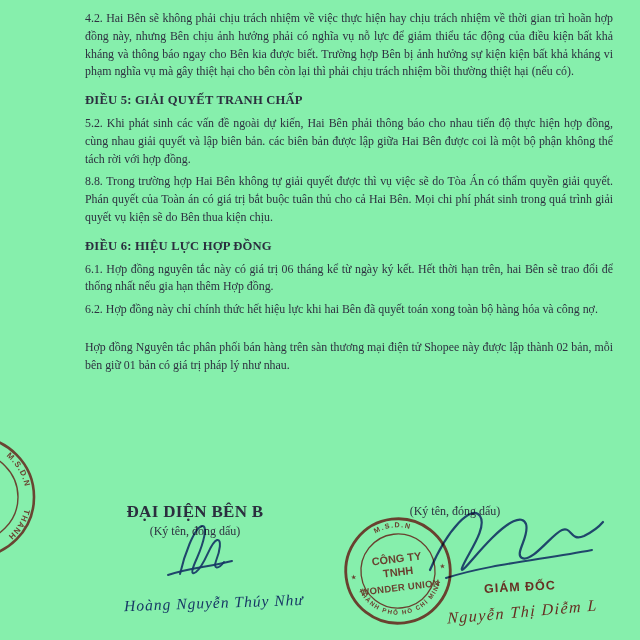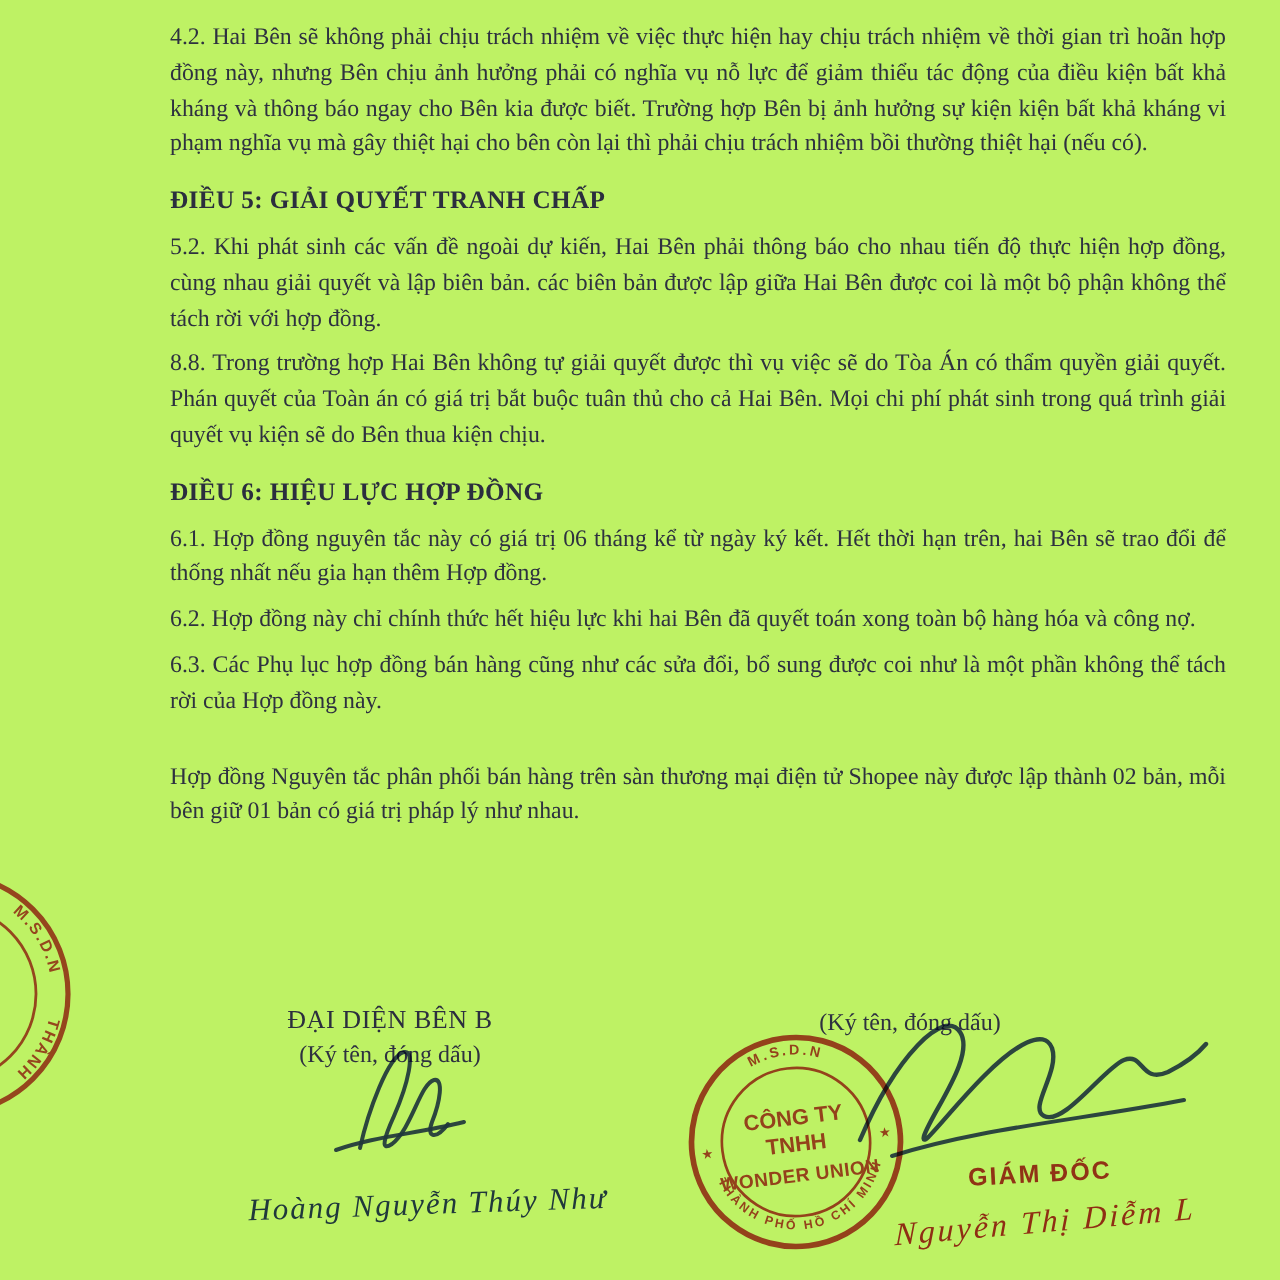--- a/index.html
+++ b/index.html
@@ -4,35 +4,35 @@
 <style>
   * { margin:0; padding:0; box-sizing:border-box; }
   html,body { width:640px; height:640px; }
   body {
     background:#ffffff;
     font-family:"Liberation Serif","DejaVu Serif",serif;
     color:#2e3140;
   }
   .page {
     position:relative; width:640px; height:640px;
-    background:#bef264; overflow:hidden;
+    background:#86efac; overflow:hidden;
   }
   .text-block {
     position:absolute; top:10px; left:85px; width:528px;
     font-size:11.9px; line-height:17.8px; text-align:justify;
   }
   .para { margin-bottom:5px; }
   .heading { font-weight:bold; font-size:12.6px; margin:11px 0 5px 0; letter-spacing:.2px; color:#2b2e3e; }
   .closing { margin-top:20px; }
 
   .sig-area { position:absolute; top:502px; left:0; width:640px; }
   .sig-col { position:absolute; width:230px; text-align:center; }
   .sig-col-b { left:80px; }
   .sig-col-a { left:340px; }
-  .sig-title { font-weight:normal; font-size:13px; letter-spacing:.3px; color:#2b2e3e; }
+  .sig-title { font-weight:bold; font-size:17px; letter-spacing:.3px; color:#2b2e3e; }
   .sig-note { font-size:12px; margin-top:2px; }
 
   .sig-b-svg { position:absolute; left:150px; top:518px; width:112px; height:68px; mix-blend-mode:multiply; }
   .sig-a-svg { position:absolute; left:420px; top:496px; width:185px; height:95px; mix-blend-mode:multiply; z-index:3; }
   .bluestroke { fill:none; stroke:#2a3b96; stroke-width:2; stroke-linecap:round; opacity:.92; }
 
   .sig-b-name {
     position:absolute; left:88px; top:594px; width:252px; text-align:center;
     color:#2a3b96; font-size:15.5px; font-style:italic; letter-spacing:1px;
     transform:rotate(-2deg); mix-blend-mode:multiply;
@@ -68,21 +68,20 @@
 <div class="page">
 
   <div class="text-block">
     <p class="para">4.2. Hai Bên sẽ không phải chịu trách nhiệm về việc thực hiện hay chịu trách nhiệm về thời gian trì hoãn hợp đồng này, nhưng Bên chịu ảnh hưởng phải có nghĩa vụ nỗ lực để giảm thiểu tác động của điều kiện bất khả kháng và thông báo ngay cho Bên kia được biết. Trường hợp Bên bị ảnh hưởng sự kiện kiện bất khả kháng vi phạm nghĩa vụ mà gây thiệt hại cho bên còn lại thì phải chịu trách nhiệm bồi thường thiệt hại (nếu có).</p>
     <h3 class="heading">ĐIỀU 5: GIẢI QUYẾT TRANH CHẤP</h3>
     <p class="para">5.2. Khi phát sinh các vấn đề ngoài dự kiến, Hai Bên phải thông báo cho nhau tiến độ thực hiện hợp đồng, cùng nhau giải quyết và lập biên bản. các biên bản được lập giữa Hai Bên được coi là một bộ phận không thể tách rời với hợp đồng.</p>
     <p class="para">8.8. Trong trường hợp Hai Bên không tự giải quyết được thì vụ việc sẽ do Tòa Án có thẩm quyền giải quyết. Phán quyết của Toàn án có giá trị bắt buộc tuân thủ cho cả Hai Bên. Mọi chi phí phát sinh trong quá trình giải quyết vụ kiện sẽ do Bên thua kiện chịu.</p>
     <h3 class="heading">ĐIỀU 6: HIỆU LỰC HỢP ĐỒNG</h3>
     <p class="para">6.1. Hợp đồng nguyên tắc này có giá trị 06 tháng kể từ ngày ký kết. Hết thời hạn trên, hai Bên sẽ trao đổi để thống nhất nếu gia hạn thêm Hợp đồng.</p>
     <p class="para">6.2. Hợp đồng này chỉ chính thức hết hiệu lực khi hai Bên đã quyết toán xong toàn bộ hàng hóa và công nợ.</p>
-    <p class="para">6.3. Các Phụ lục hợp đồng bán hàng cũng như các sửa đổi, bổ sung được coi như là một phần không thể tách rời của Hợp đồng này.</p>
     <p class="para closing">Hợp đồng Nguyên tắc phân phối bán hàng trên sàn thương mại điện tử Shopee này được lập thành 02 bản, mỗi bên giữ 01 bản có giá trị pháp lý như nhau.</p>
   </div>
 
   <div class="sig-area">
     <div class="sig-col sig-col-b">
       <div class="sig-title">ĐẠI DIỆN BÊN B</div>
       <div class="sig-note">(Ký tên, đóng dấu)</div>
     </div>
     <div class="sig-col sig-col-a">
       <div class="sig-note">(Ký tên, đóng dấu)</div>

